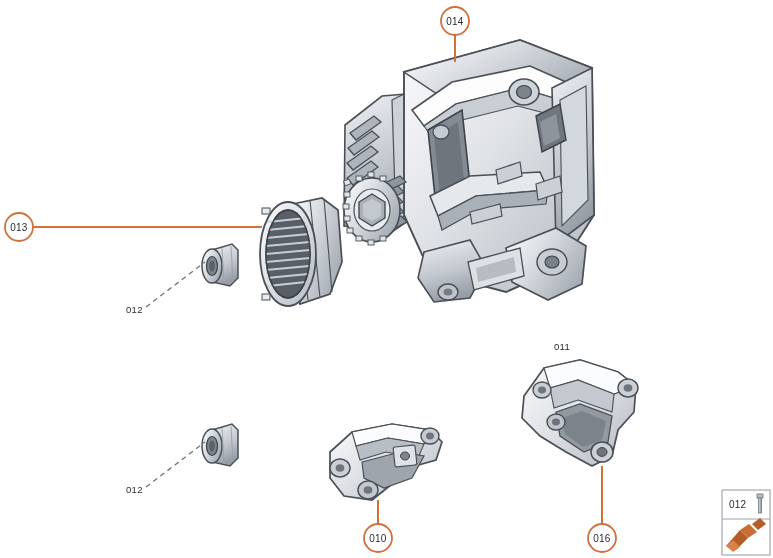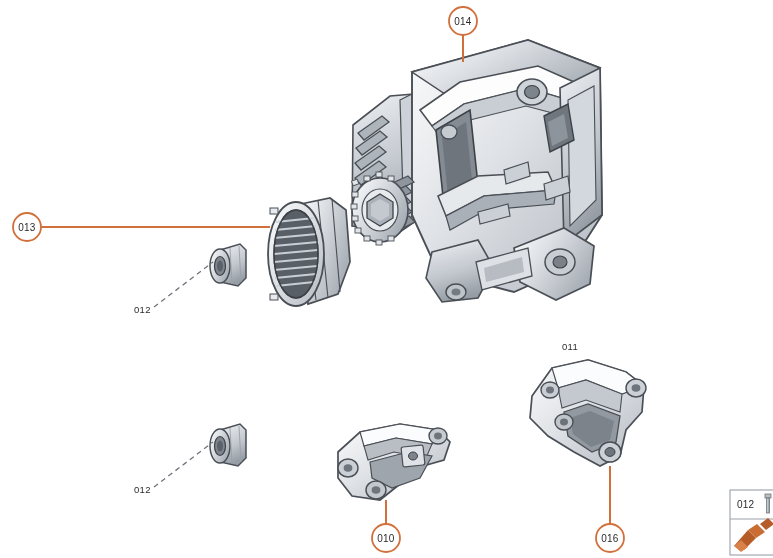--- a/index.html
+++ b/index.html
@@ -5,21 +5,21 @@
 <style>
   html,body{margin:0;padding:0;}
   body{
     width:773px;height:558px;
     background:#ffffff;
     font-family:"Liberation Sans", sans-serif;
     overflow:hidden;
     position:relative;
   }
   #diagram-root{
-    position:absolute;left:8px;top:0;width:625px;height:558px;
+    position:absolute;left:0;top:0;width:625px;height:558px;
   }
   svg.layer{position:absolute;left:0;top:0;width:773px;height:558px;}
   .callout-text{
     font-family:"Liberation Sans", sans-serif;
     font-size:10px;
     fill:#2b2b2b;
     text-anchor:middle;
     dominant-baseline:central;
     letter-spacing:0.2px;
   }

